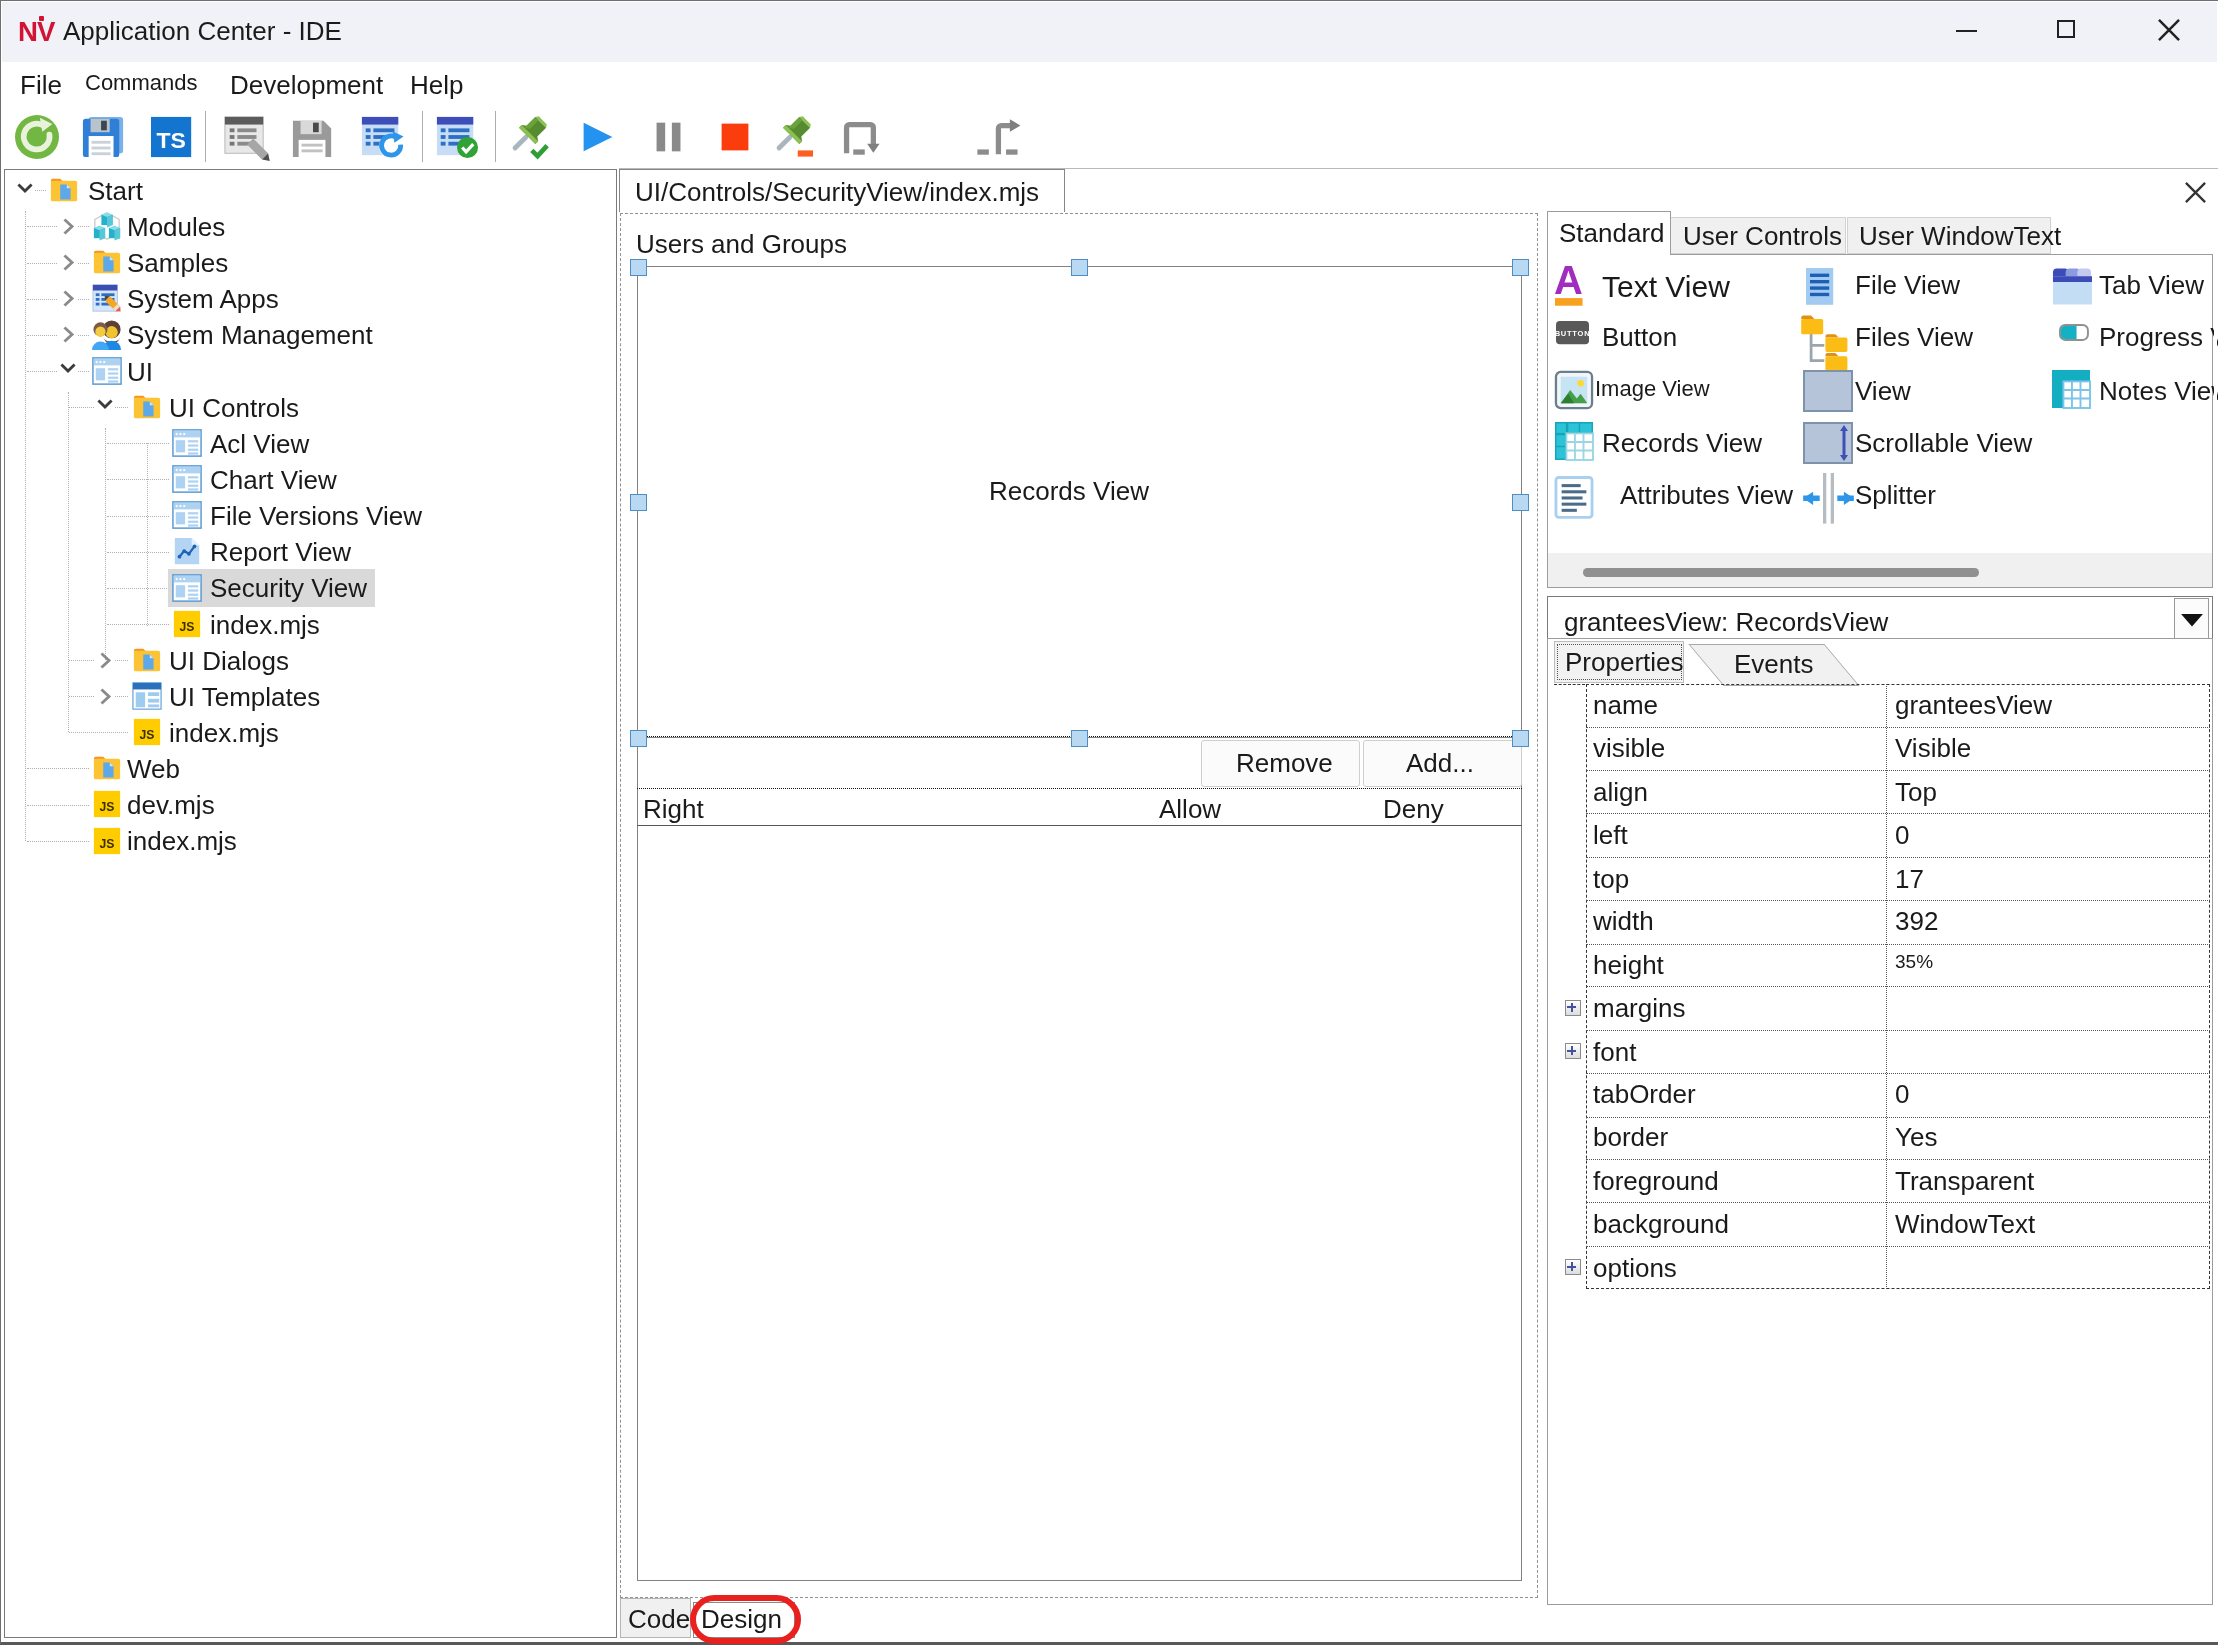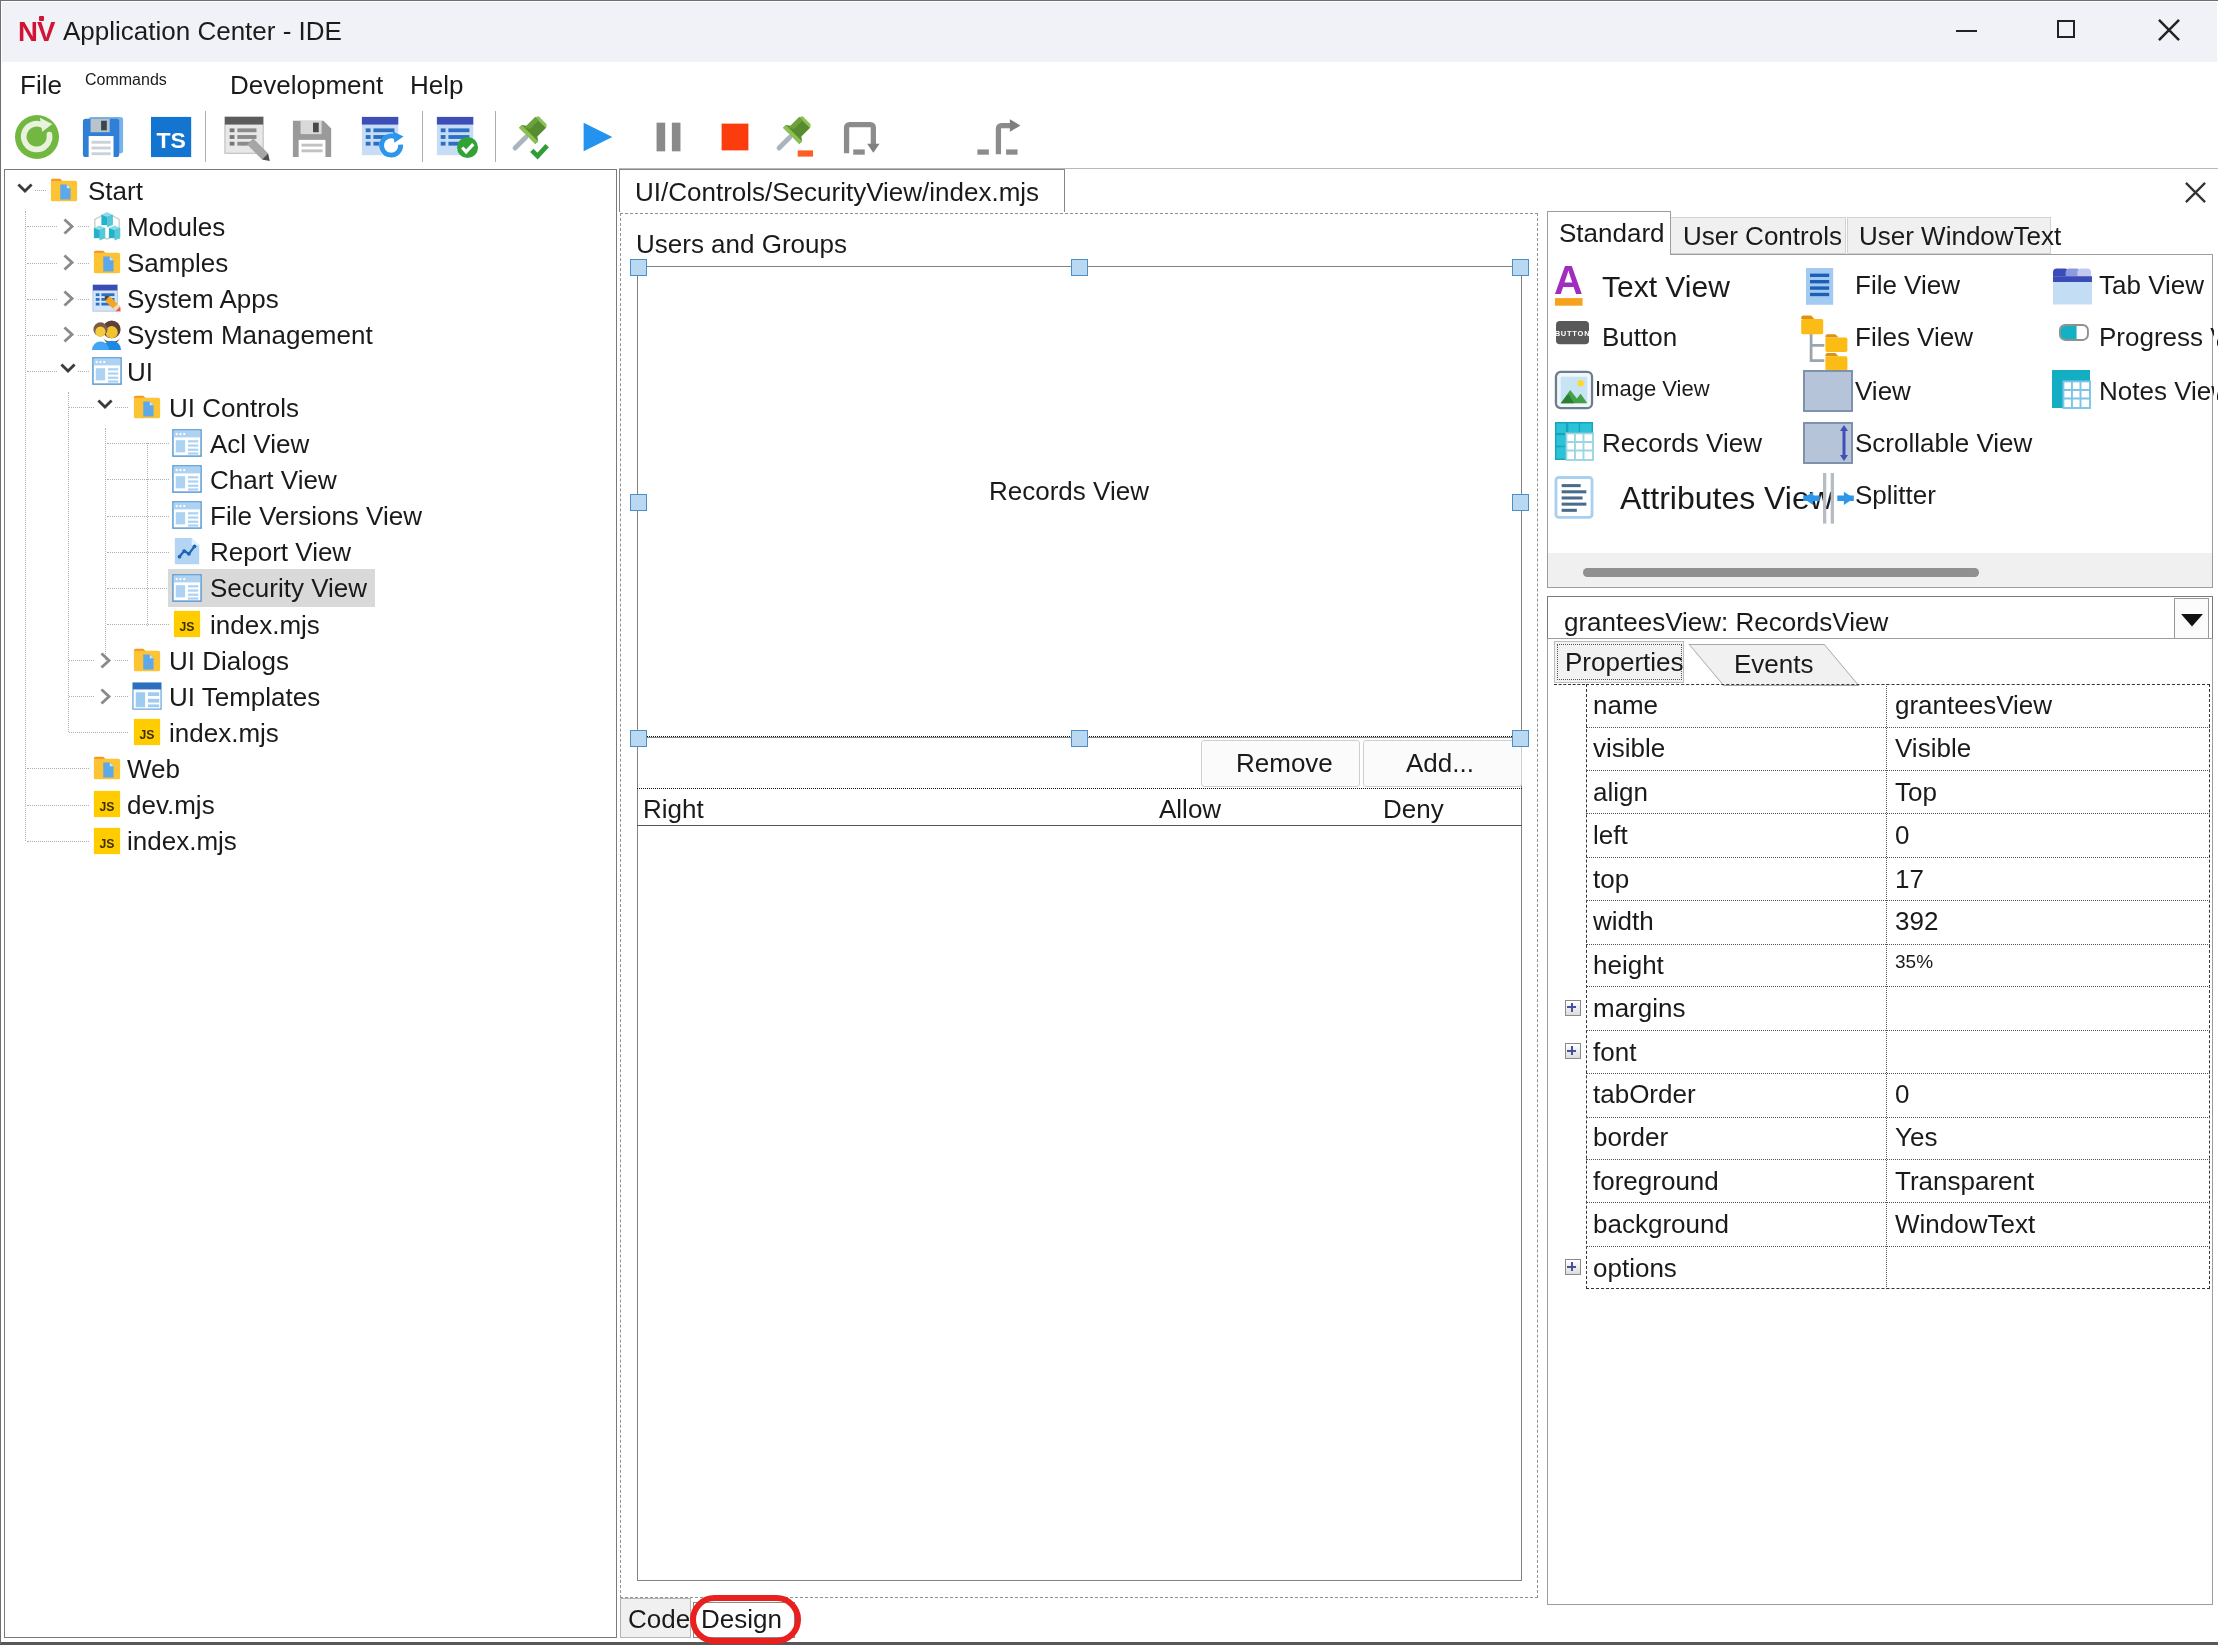--- a/index.html
+++ b/index.html
@@ -13,21 +13,21 @@
 <div class="abs" style="left:1.9px;top:1.9px;width:2215px;height:60px;background:#f0f2f7"></div>
 <div class="txt" style="left:18px;top:18px;font-size:27.6px;font-weight:bold;color:#d31336;letter-spacing:-1px">NV</div>
 <div class="abs" style="left:39px;top:16px;width:4.8px;height:4.8px;background:#d31336;border-radius:1px"></div>
 <div class="txt" style="left:63px;top:18px;font-size:26px;color:#1b1b1b">Application Center - IDE</div>
 <div class="abs" style="left:1956px;top:29.5px;width:21px;height:2.9px;background:#222"></div>
 <div class="abs" style="left:2057px;top:20px;width:18px;height:18px;border:2.4px solid #222;box-sizing:border-box"></div>
 <svg style="left:2158px;top:19px" width="22" height="22" viewBox="0 0 23 23">
 <path d="M1 1 L22 22 M22 1 L1 22" stroke="#222" stroke-width="2.6"></path>
   </svg>
 <div class="txt" style="left:20px;top:72px;font-size:26px">File</div>
-<div class="txt" style="left:85px;top:72px;font-size:16px">Commands</div>
+<div class="txt" style="left:85px;top:72px;font-size:22px">Commands</div>
 <div class="txt" style="left:230px;top:72px;font-size:26px">Development</div>
 <div class="txt" style="left:410px;top:72px;font-size:26px">Help</div>
 <svg style="left:15px;top:115px" width="44" height="44" viewBox="0 0 46 46">
     <circle cx="23" cy="23" r="23" fill="#72b742"></circle>
 <path d="M30.5 11.5 a13.5 13.5 0 1 0 5.5 9" fill="none" stroke="#e8f2dc" stroke-width="6" stroke-linecap="round"></path>
 <path d="M26 3 L39 9.5 L28.5 17.5 Z" fill="#e8f2dc"></path>
   </svg>
 <svg style="left:81px;top:115px" width="44" height="44" viewBox="0 0 46 46">
     <rect x="8" y="2" width="36" height="38" rx="3" fill="#7ab1e8"></rect>
 <rect x="2" y="4" width="38" height="40" rx="3" fill="#2f7fd6"></rect>
@@ -451,21 +451,21 @@
   </svg>
 <div class="txt" style="left:1602px;top:430px;font-size:26px">Records View</div>
 <svg style="left:1555px;top:474px" width="38" height="43" viewBox="0 0 40 40">
     <rect x="1" y="1" width="38" height="42" rx="3" fill="#fff" stroke="#a8d0f0" stroke-width="3"></rect>
 <rect x="7" y="8" width="20" height="3.2" fill="#4a6b8a"></rect>
 <rect x="7" y="14.5" width="26" height="3.2" fill="#4a6b8a"></rect>
 <rect x="7" y="21" width="22" height="3.2" fill="#4a6b8a"></rect>
 <rect x="7" y="27.5" width="26" height="3.2" fill="#4a6b8a"></rect>
 <rect x="7" y="34" width="16" height="3.2" fill="#4a6b8a"></rect>
   </svg>
-<div class="txt" style="left:1620px;top:482px;font-size:32px">Attributes View</div>
+<div class="txt" style="left:1620px;top:482px;font-size:26px">Attributes View</div>
 <svg style="left:1806px;top:262px" width="32" height="44" viewBox="0 0 40 40">
     <rect x="0" y="0" width="34" height="46" fill="#a3cbf2"></rect>
 <rect x="5" y="7" width="24" height="4.2" fill="#1d5fb4"></rect>
 <rect x="5" y="15" width="24" height="4.2" fill="#1d5fb4"></rect>
 <rect x="5" y="23" width="24" height="4.2" fill="#1d5fb4"></rect>
 <rect x="5" y="31" width="24" height="4.2" fill="#1d5fb4"></rect>
   </svg>
 <div class="txt" style="left:1855px;top:272px;font-size:26px">File View</div>
 <svg style="left:1799px;top:310px" width="44" height="53" viewBox="0 0 40 40">
     <path d="M11 13 L11 42 h12 M11 28 h12" fill="none" stroke="#9aa5ad" stroke-width="2.5"></path>

